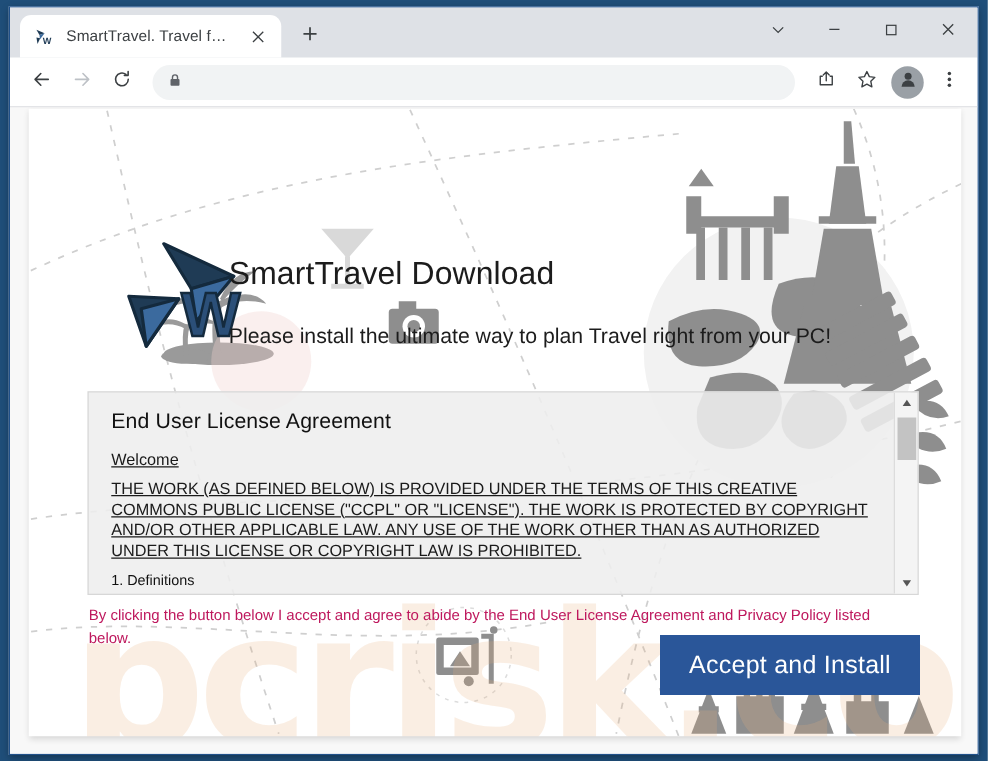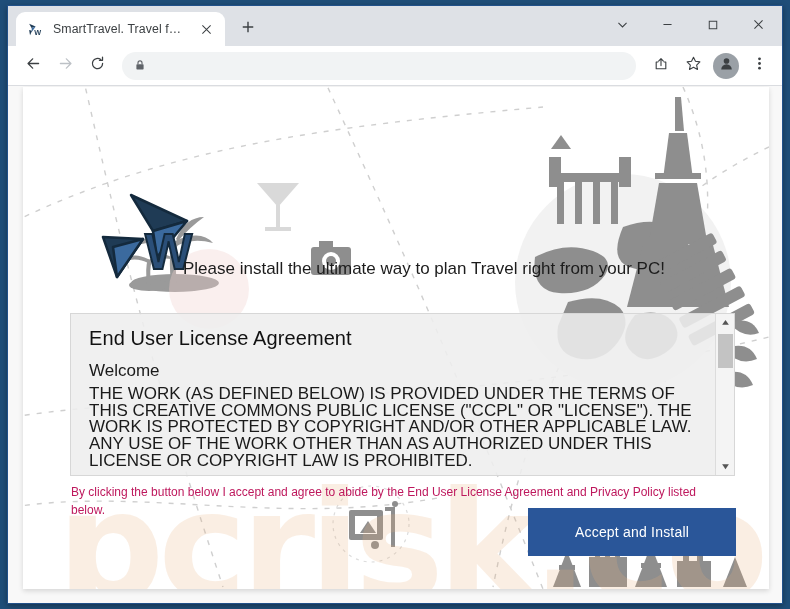--- a/index.html
+++ b/index.html
@@ -189,30 +189,31 @@
     background: rgba(238,238,238,0.88);
     border: 1px solid #d7d7d7;
     overflow: hidden;
   }
   .eula-body {
     position: absolute;
     left: 0; top: 0; right: 19px; bottom: 0;
     padding: 13px 14px 0 18px;
   }
   .eula-h1 {
-    font-size: 20px;
+    font-size: 17px;
     color: #111;
     margin-bottom: 13px;
     letter-spacing: 0.1px;
   }
   .eula-p {
-    font-size: 17px;
+    font-size: 13px;
     color: #1a1a1a;
     line-height: 16.8px;
     margin-bottom: 6px;
+    text-decoration: underline;
   }
   .eula-p.tight { margin-bottom: 0; }
   .eula-h2 {
     font-size: 11.5px;
     font-weight: normal;
     color: #111;
     margin: 9px 0 5px;
   }
 
   .vscroll {
@@ -244,21 +245,21 @@
     color: #be185d;
     line-height: 18px;
   }
 
   .accept-btn {
     position: absolute;
     left: 505px; top: 421px;
     width: 208px; height: 48px;
     background: #2a5699;
     color: #ffffff;
-    font-size: 14px;
+    font-size: 20px;
     display: flex; align-items: center; justify-content: center;
     border: none;
     font-family: "Liberation Sans", sans-serif;
     letter-spacing: 0.2px;
   }
 </style>
 </head>
 <body>
 
 <div class="window">
@@ -518,20 +519,21 @@
 
             <path d="M30 18 L86 44 L52 54 Z" fill="#1f3b55" stroke="#142a3d" stroke-width="2.5" stroke-linejoin="round"></path>
             <path d="M86 44 L52 54 L56 80 Z" fill="#3b6a9e" stroke="#142a3d" stroke-width="2.5" stroke-linejoin="round"></path>
 
             <path d="M2 60 L42 62 L16 100 Z" fill="#1f3b55" stroke="#142a3d" stroke-width="2.5" stroke-linejoin="round"></path>
             <path d="M42 62 L16 100 L12 70 Z" fill="#3b6a9e" stroke="#142a3d" stroke-width="2.5" stroke-linejoin="round"></path>
             <text x="44" y="92" font-family="Liberation Sans, sans-serif" font-size="50" font-weight="bold" fill="#2b4f78" stroke="#142a3d" stroke-width="2">W</text>
           </svg>
         </div>
 
+        <div class="hero-title">SmartTravel Download</div>
         <div class="hero-sub">Please install the ultimate way to plan Travel right from your PC!</div>
 
         <div class="eula">
           <div class="eula-body">
             <div class="eula-h1">End User License Agreement</div>
             <div class="eula-p">Welcome</div>
             <div class="eula-p tight">THE WORK (AS DEFINED BELOW) IS PROVIDED UNDER THE TERMS OF THIS CREATIVE COMMONS PUBLIC LICENSE ("CCPL" OR "LICENSE"). THE WORK IS PROTECTED BY COPYRIGHT AND/OR OTHER APPLICABLE LAW. ANY USE OF THE WORK OTHER THAN AS AUTHORIZED UNDER THIS LICENSE OR COPYRIGHT LAW IS PROHIBITED.</div>
             <div class="eula-h2">1. Definitions</div>
 
           </div>

